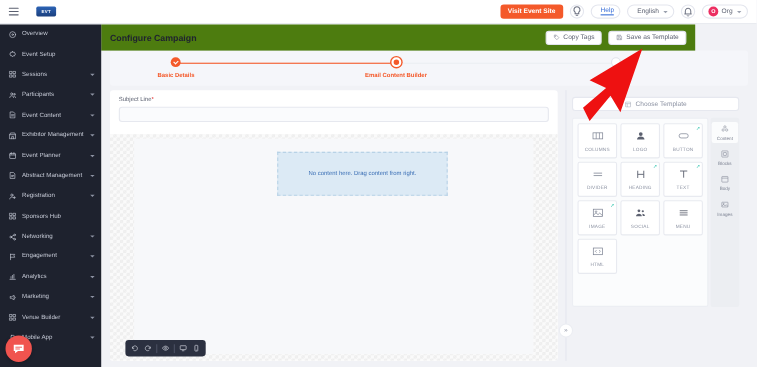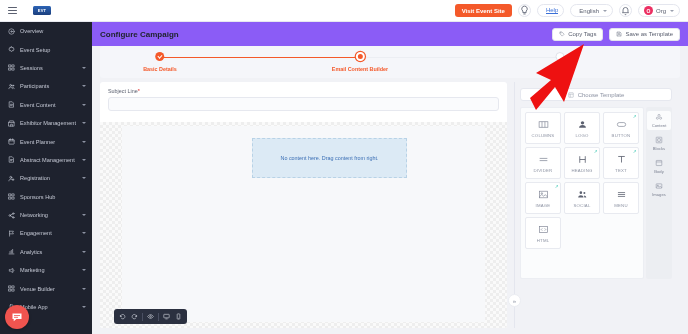--- a/index.html
+++ b/index.html
@@ -53,22 +53,22 @@
     color:#c4c8d4;font-size:5.6px;gap:5px;cursor:pointer;position:relative;
   }
   .nav-ico{width:7px;height:7px;flex:0 0 7px;display:flex;align-items:center;justify-content:center;}
   .nav-ico svg{width:7px;height:7px;display:block;}
   .nav-label{flex:1;white-space:nowrap;overflow:hidden;}
   .nav-caret{width:0;height:0;border-left:2px solid transparent;border-right:2px solid transparent;
     border-top:2.4px solid #8d93a3;}
 
   
   #page-header{
-    position:absolute;left:92px;top:22px;width:596px;height:24px;
-    background:#8b5cf6;display:flex;align-items:center;padding:0 8px;z-index:10;
+    position:absolute;left:92px;top:22px;width:540px;height:24px;
+    background:#4d7c0f;display:flex;align-items:center;padding:0 8px;z-index:10;
   }
   #page-title{font-size:8px;font-weight:bold;color:#20242f;}
   .ph-spacer{flex:1;}
   .hdr-btn{
     height:13px;background:#fff;border:1px solid #e2e4ec;border-radius:3px;
     display:flex;align-items:center;gap:3px;padding:0 6px;margin-left:6px;
     font-size:6px;color:#5b6070;cursor:pointer;
   }
   .hdr-btn svg{width:6px;height:6px;}
 

